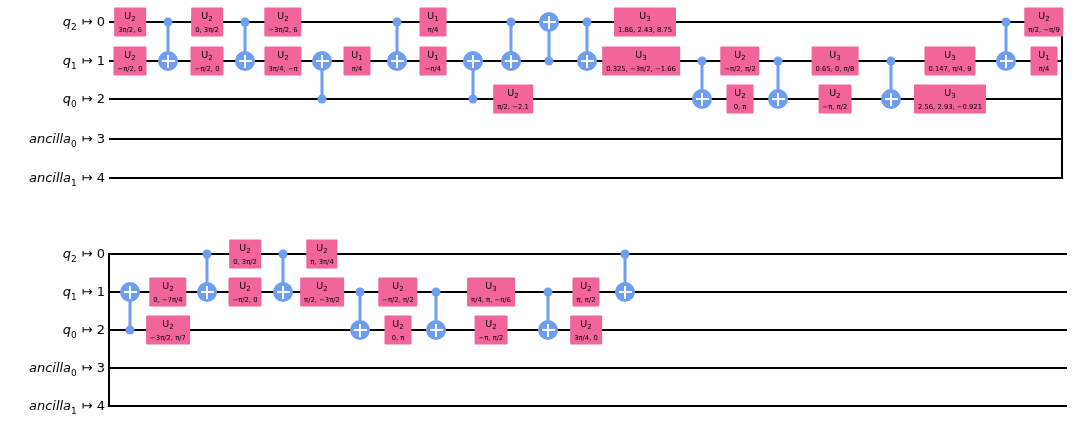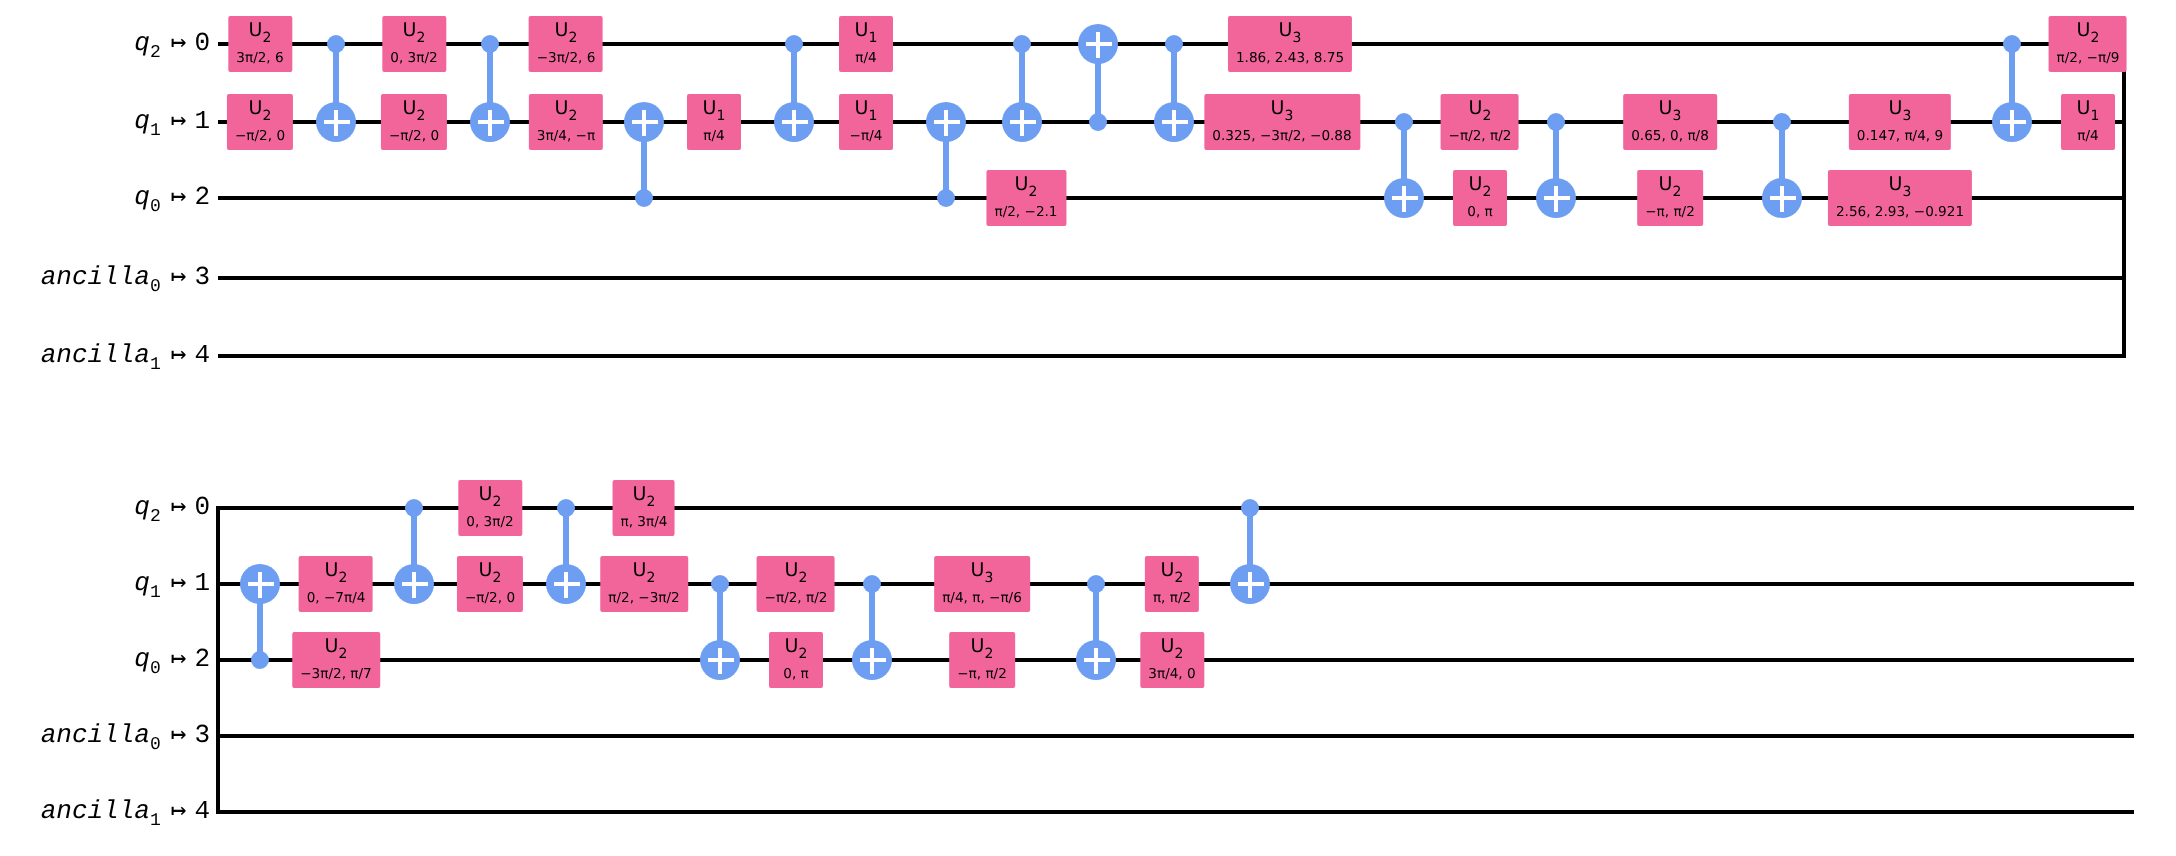--- a/index.html
+++ b/index.html
@@ -23,21 +23,20 @@
     background: #000000;
   }
   .wire-label {
     position: absolute;
     width: 105px;
     text-align: right;
     font-size: 13px;
     color: #000000;
     white-space: nowrap;
     line-height: 18px;
-    font-family: Liberation Mono, monospace;
   }
   .wire-label .lbase { font-style: italic; }
   .wire-label sub { font-size: 9px; }
   .wire-label .arrow { font-style: normal; padding: 0 4px 0 5px; }
   .gate-box {
     position: absolute;
     transform: translate(-50%, -50%);
     min-width: 27px;
     min-height: 28px;
     padding: 2px 4px 2px 4px;
@@ -180,21 +179,21 @@
     <div class="cx-target" style="left: 587px; top: 61px; background: rgb(109, 158, 241);">
       <span class="ph"></span>
       <span class="pv"></span>
     </div>
     <div class="gate-box" style="left: 645px; top: 22px; background: rgb(241, 101, 155);">
       <div class="g-name">U<sub>3</sub></div>
       <div class="g-params">1.86, 2.43, 8.75</div>
     </div>
     <div class="gate-box" style="left: 641px; top: 61px; background: rgb(241, 101, 155);">
       <div class="g-name">U<sub>3</sub></div>
-      <div class="g-params">0.325, −3π/2, −0.88</div>
+      <div class="g-params">0.325, −3π/2, −1.66</div>
     </div>
     <div class="cx-line" style="left: 702px; top: 61px; height: 38px; background: rgb(109, 158, 241);"></div>
     <div class="cx-dot" style="left: 702px; top: 61px; background: rgb(109, 158, 241);"></div>
     <div class="cx-target" style="left: 702px; top: 99px; background: rgb(109, 158, 241);">
       <span class="ph"></span>
       <span class="pv"></span>
     </div>
     <div class="gate-box" style="left: 740px; top: 61px; background: rgb(241, 101, 155);">
       <div class="g-name">U<sub>2</sub></div>
       <div class="g-params">−π/2, π/2</div>

